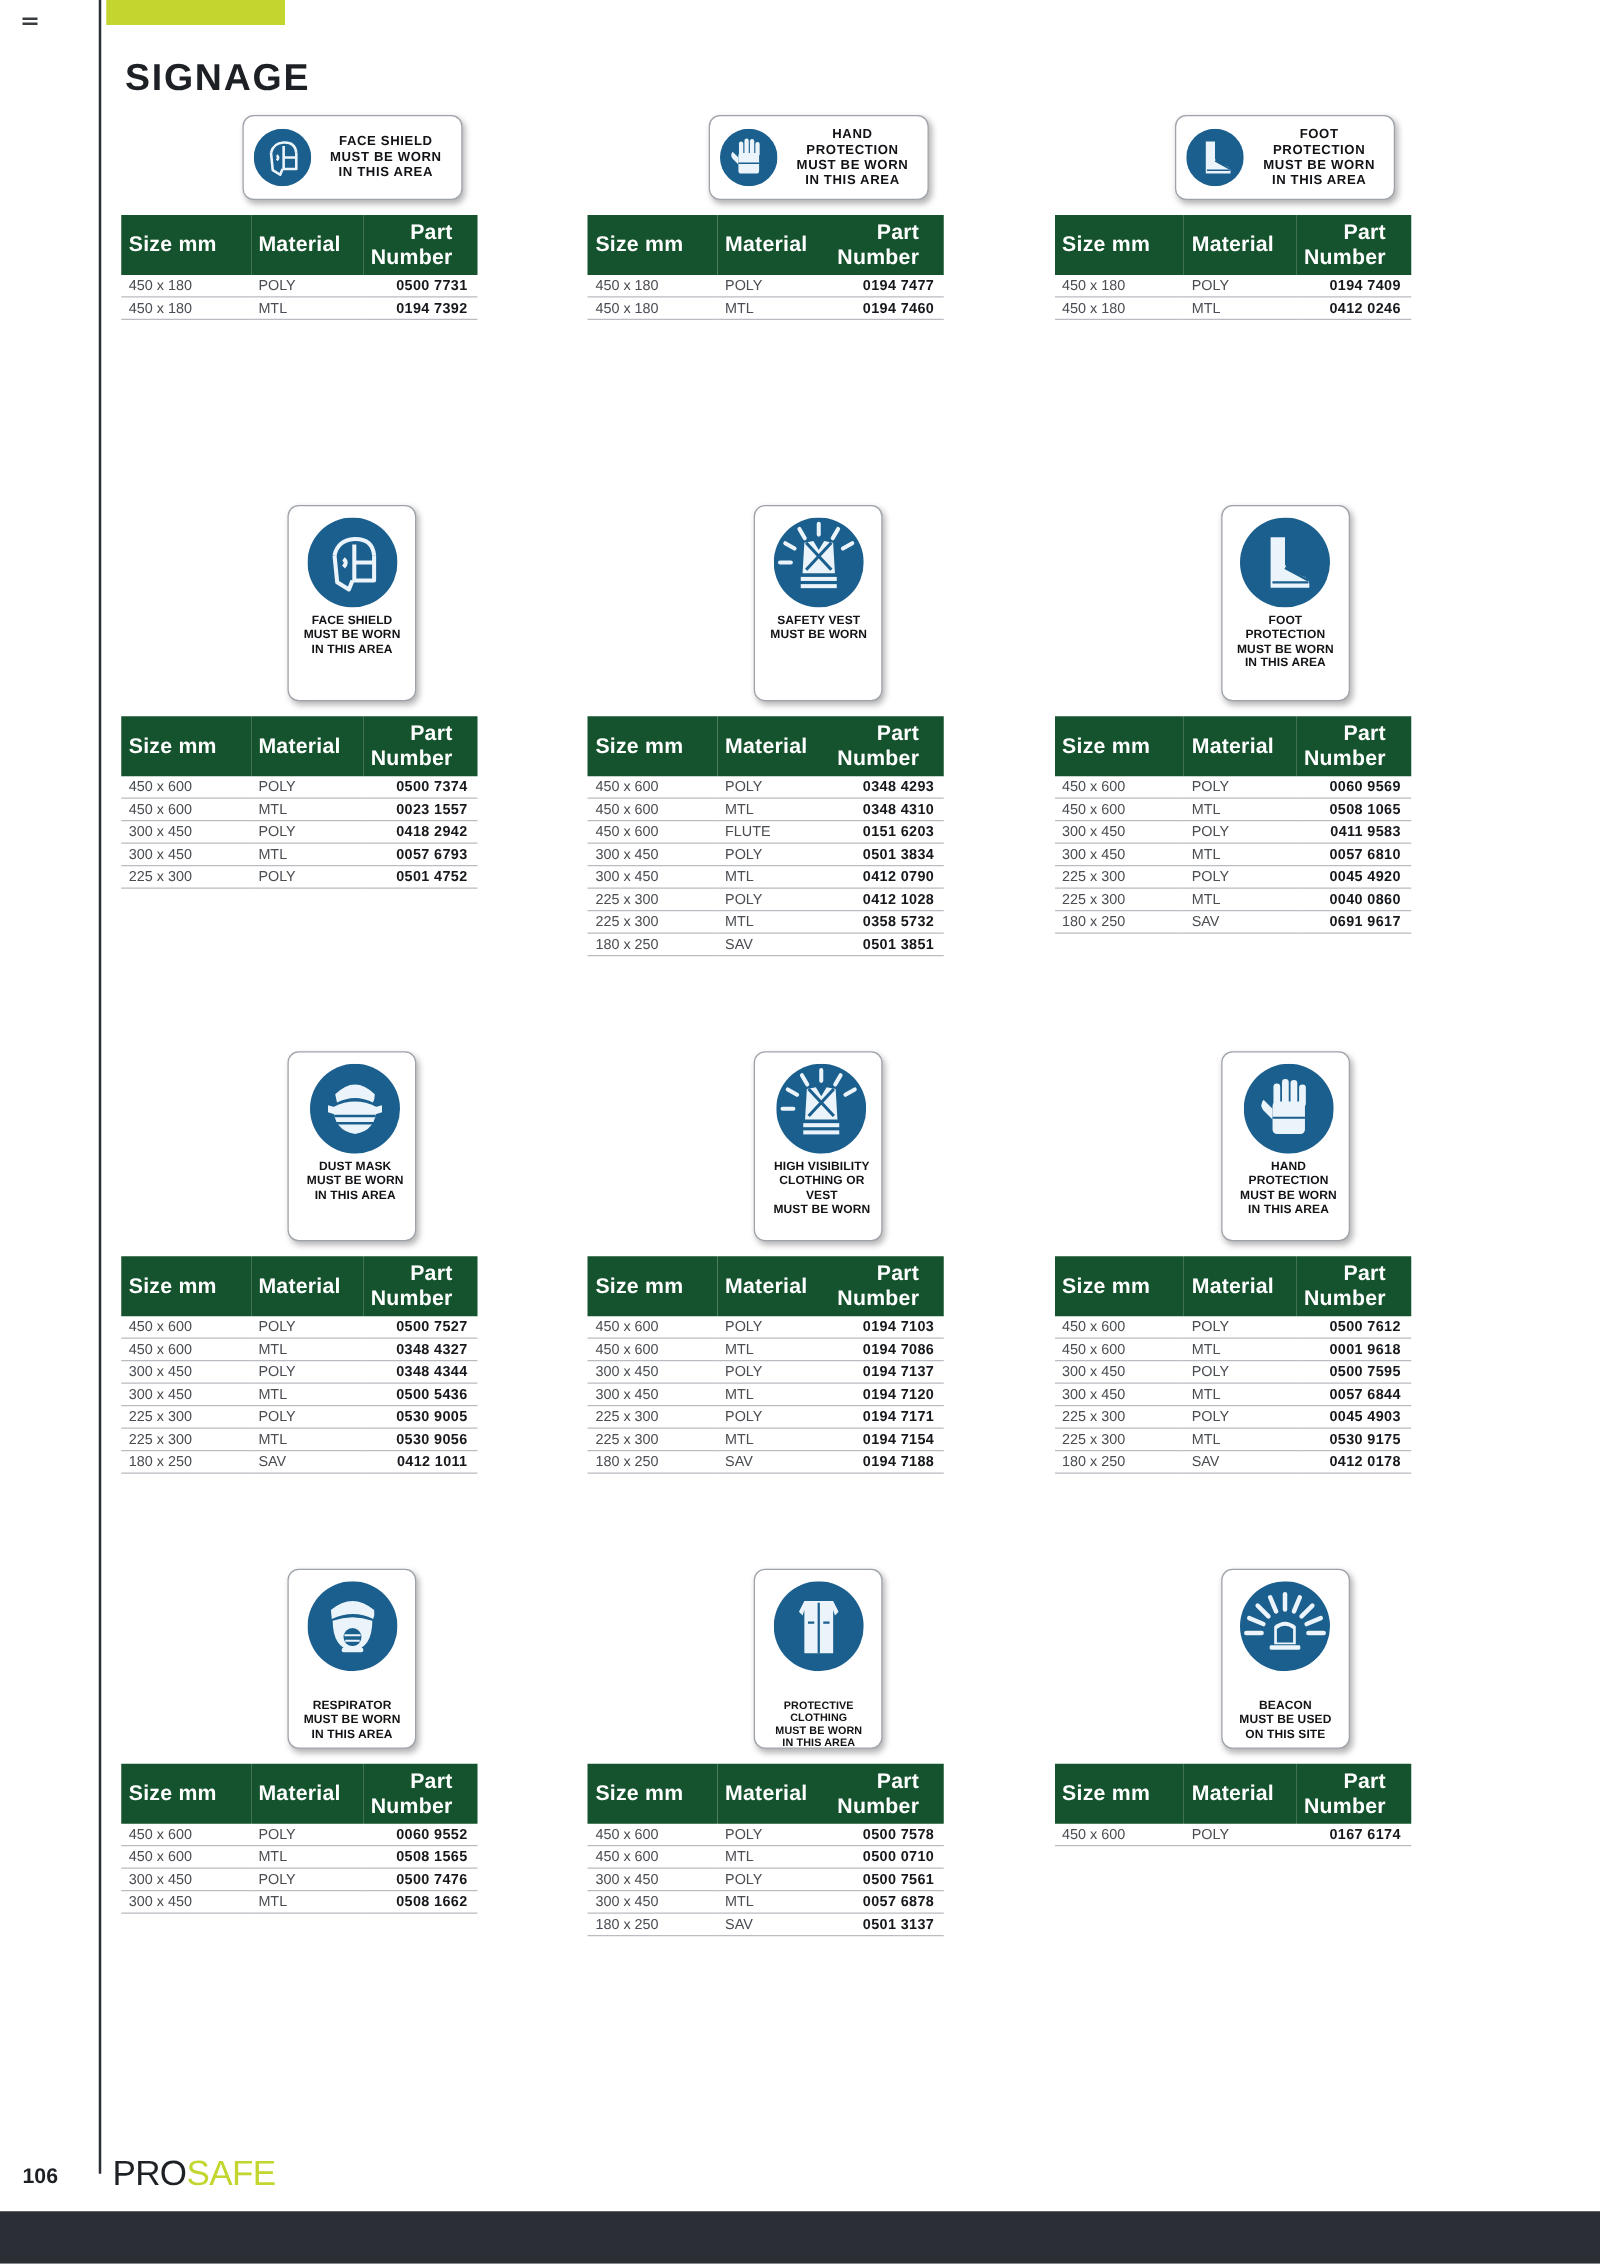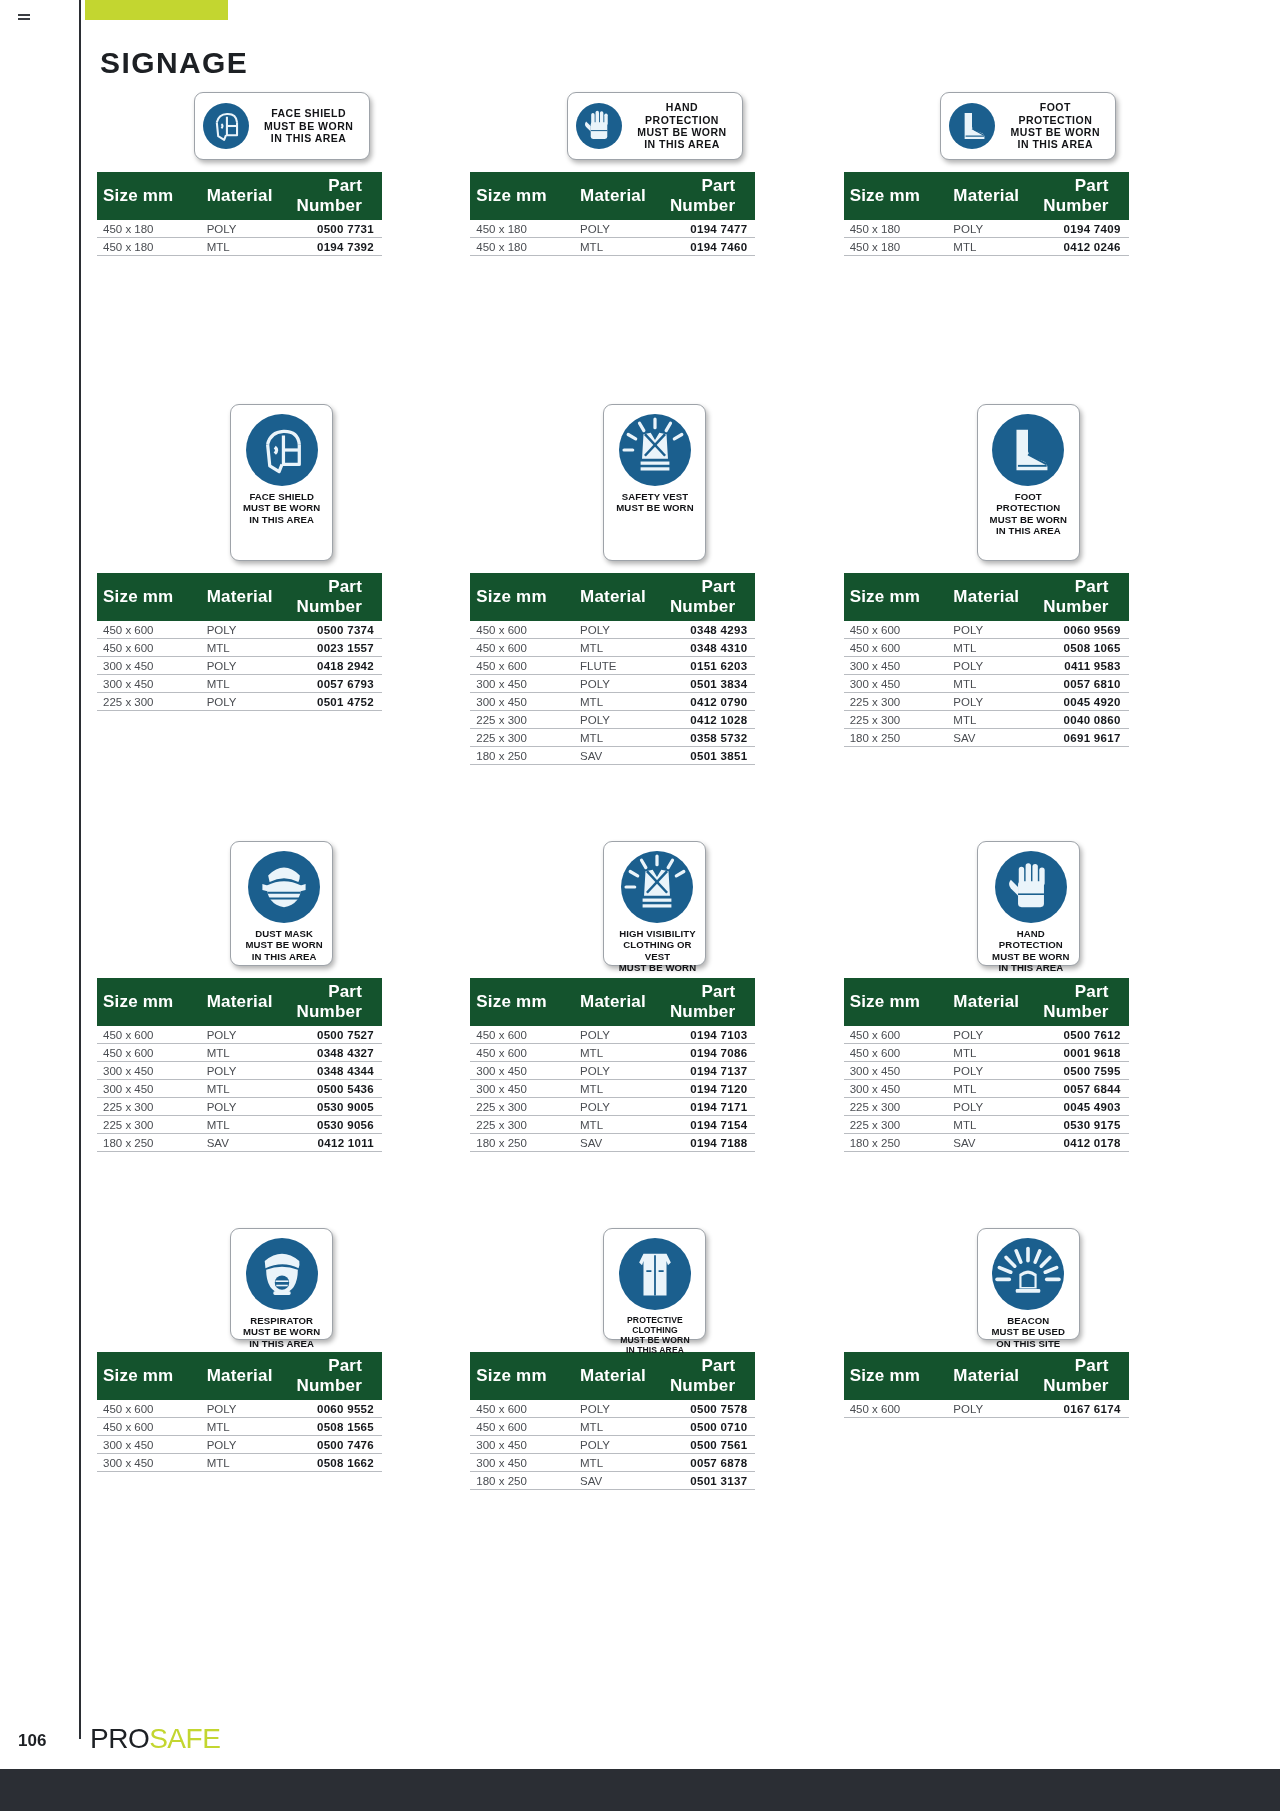--- a/index.html
+++ b/index.html
@@ -95,22 +95,22 @@
     gap: 8px;
   }
   .sign.portrait {
     width: 103px;
     padding: 9px 7px 9px 7px;
     display: flex;
     flex-direction: column;
     align-items: center;
   }
   .sign.portrait.tall  { height: 157px; }
-  .sign.portrait.tall2 { height: 125px; padding-left: 12px; }
-  .sign.portrait.tall3 { height: 112px; }
+  .sign.portrait.tall2 { height: 152px; padding-left: 12px; }
+  .sign.portrait.tall3 { height: 144px; gap: 17px; }
 
   .sign-pic {
     flex: 0 0 auto;
     display: block;
   }
   .sign-text {
     font-family: "Liberation Sans", sans-serif;
     font-weight: bold;
     color: #121316;
     text-align: center;

